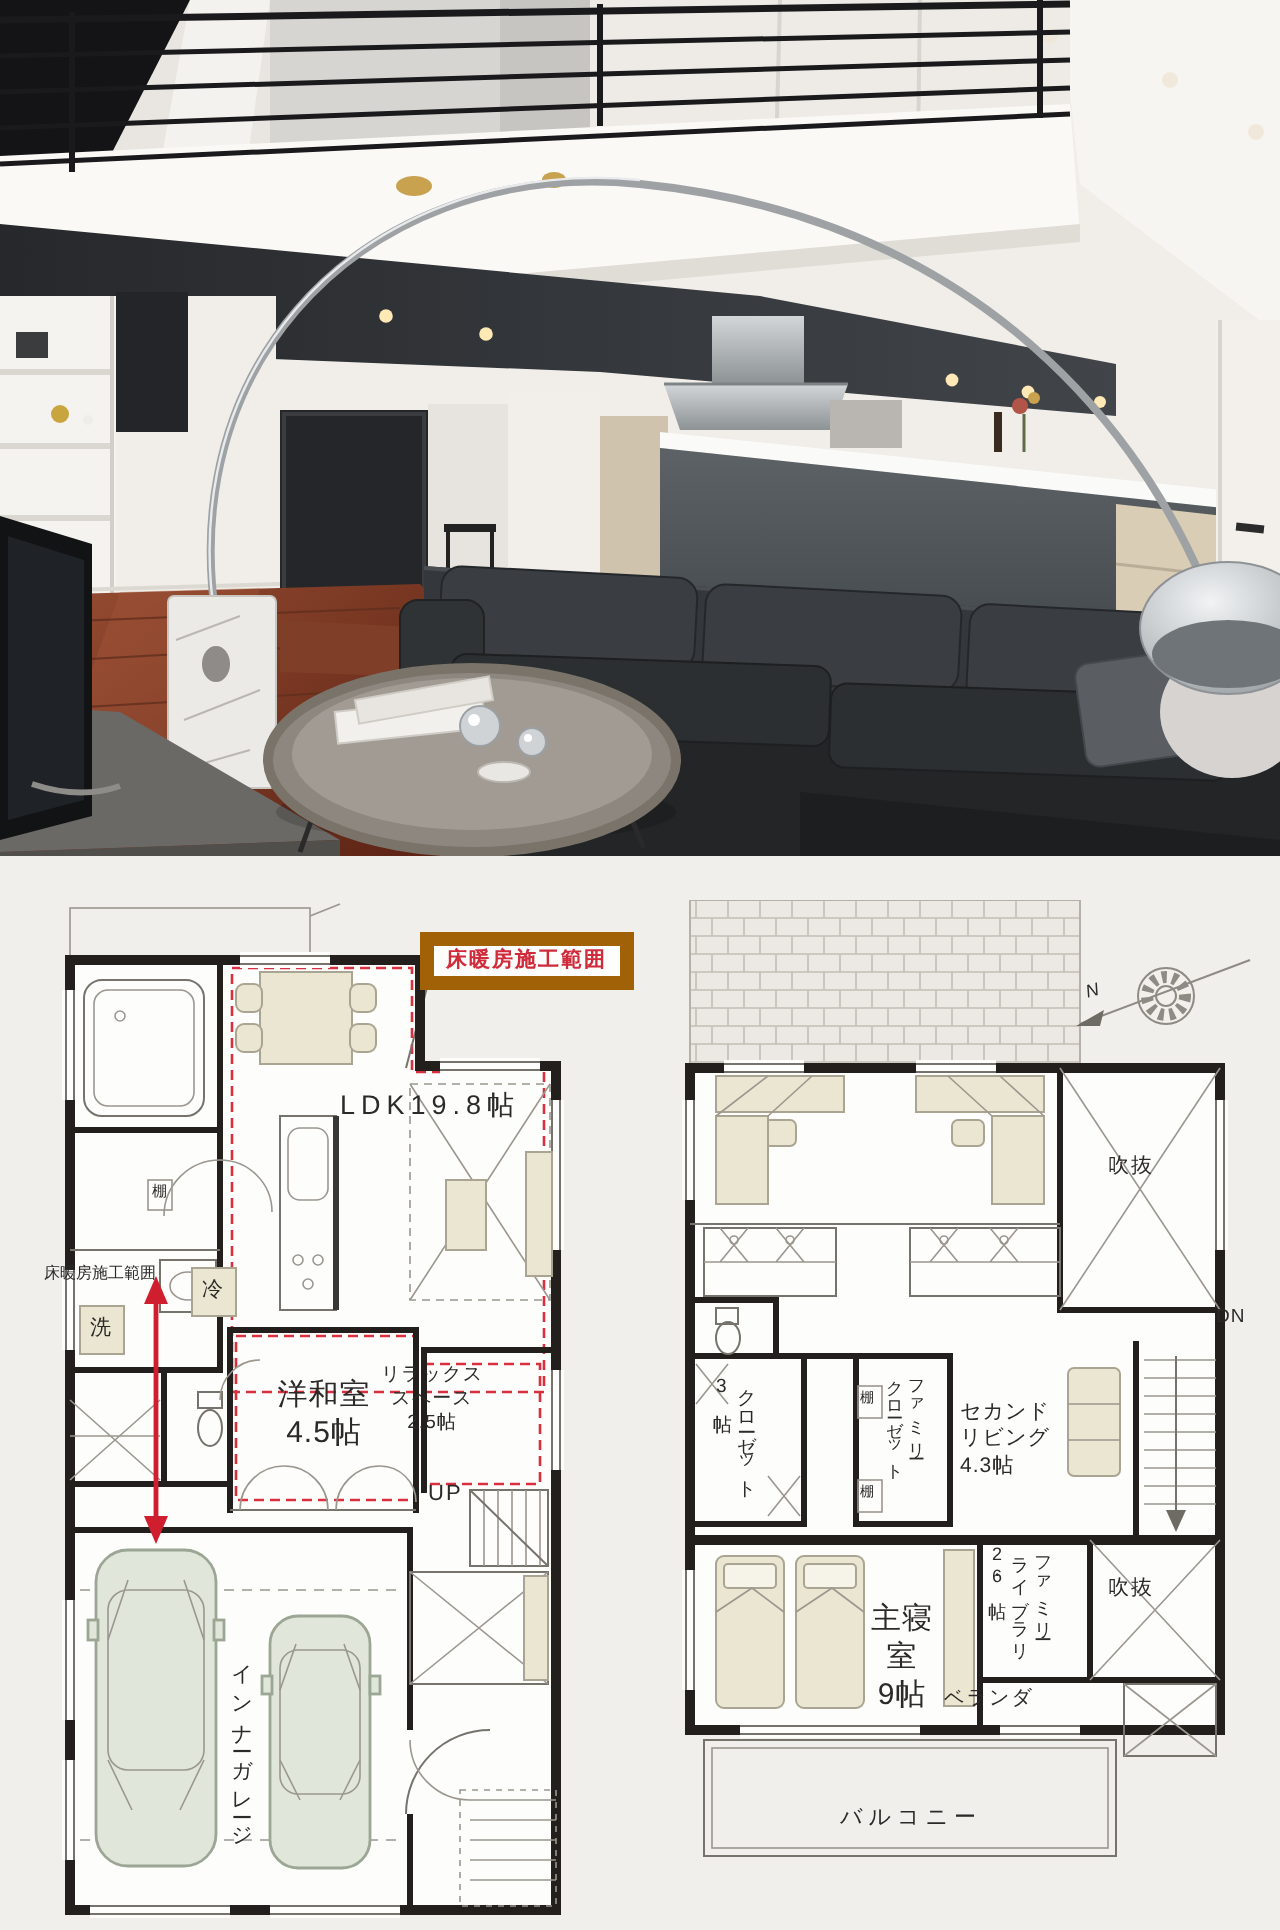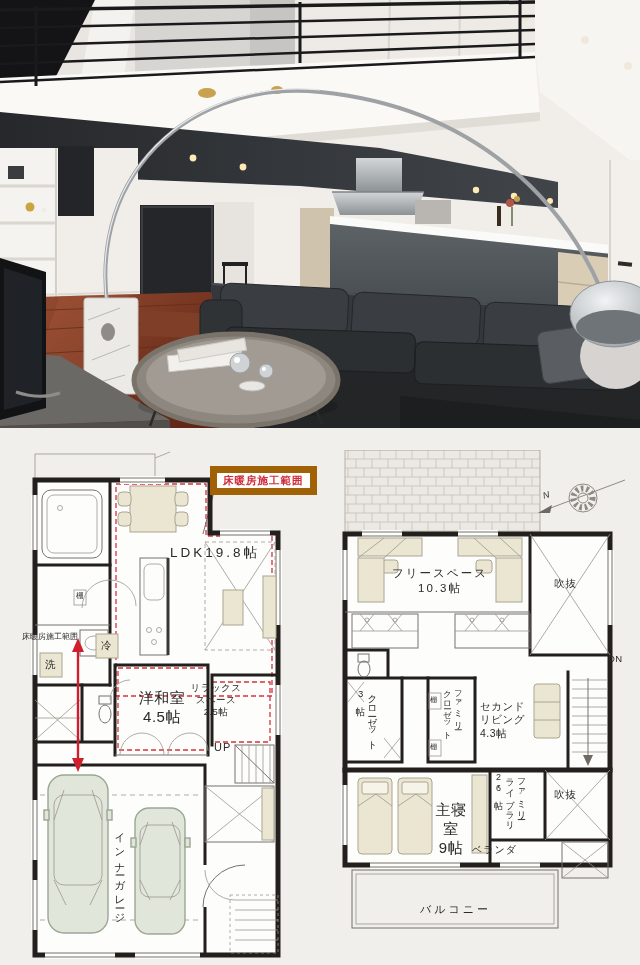--- a/index.html
+++ b/index.html
@@ -543,22 +543,20 @@
       <rect x="222" y="392" width="46" height="36" class="t"></rect>
       <path d="M222,392 L268,428 M268,392 L222,428" class="t2"></path>
     </g>
 
     <g>
       <rect x="12" y="420" width="206" height="58" class="t"></rect>
       <rect x="16" y="424" width="198" height="50" class="t2"></rect>
     </g>
   </svg>
 
-  <div class="label c" style="left:40px;top:116px;width:120px;font-size:11.5px;letter-spacing:2px;">フリースペース
-10.3帖</div>
   <div class="label" style="left:214px;top:127px;font-size:10.5px;letter-spacing:1px;">吹抜</div>
   <div class="label" style="left:236px;top:203px;font-size:9.5px;padding-left:32px;">DN</div>
   <div class="label v" style="left:14px;top:238px;height:70px;font-size:9.5px;">クローゼット
 3帖</div>
   <div class="label v" style="left:102px;top:234px;height:74px;font-size:8.5px;">ファミリー
 クローゼット</div>
   <div class="label" style="left:90px;top:246px;font-size:7px;">棚</div>
   <div class="label" style="left:90px;top:293px;font-size:7px;">棚</div>
   <div class="label" style="left:140px;top:250px;font-size:10.5px;">セカンド
 リビング

